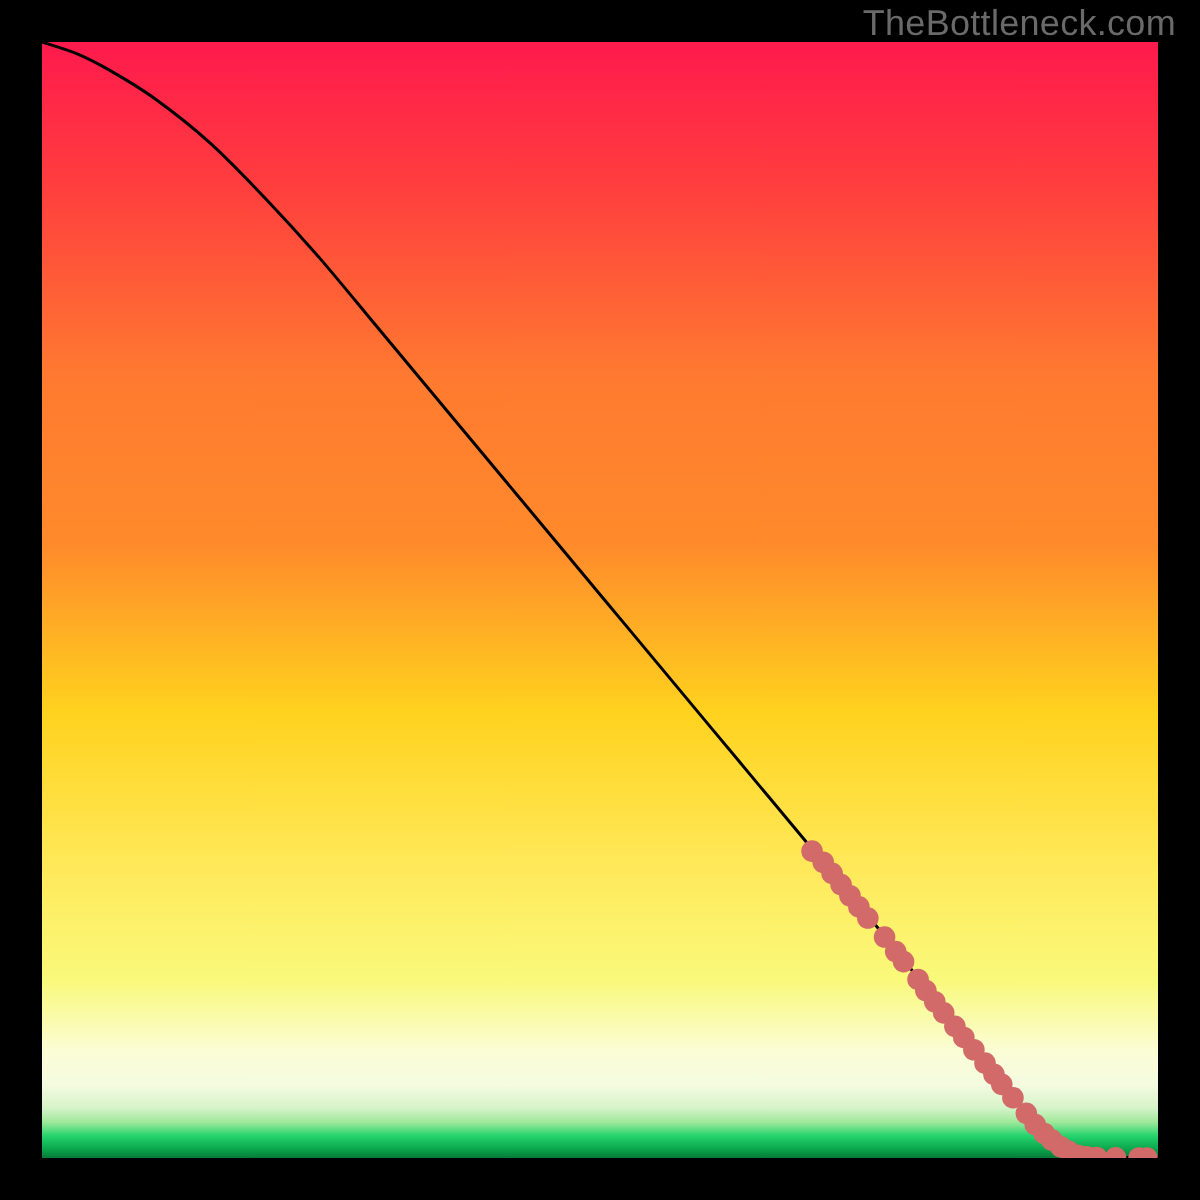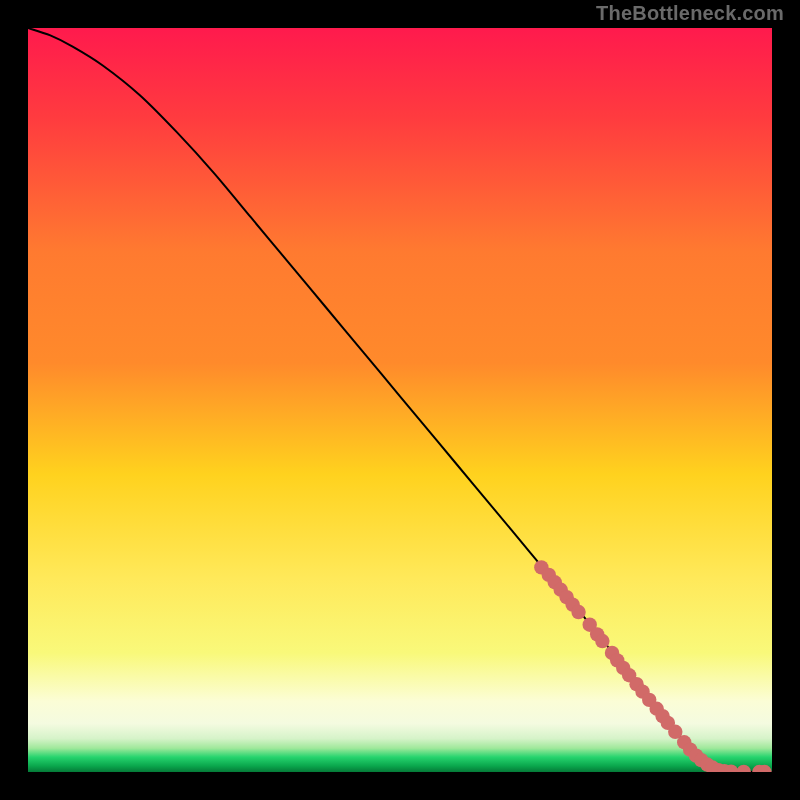--- a/index.html
+++ b/index.html
@@ -15,25 +15,24 @@
     position: relative;
     width: 800px;
     height: 800px;
     background: #000;
   }
   .attribution {
     position: absolute;
     top: 2px;
     right: 16px;
     color: #6a6a6a;
-    font-size: 20px;
+    font-size: 24px;
     letter-spacing: 0.2px;
     z-index: 10;
     user-select: none;
-    font-weight: bold;
   }
   .plot {
     position: absolute;
     left: 28px;
     top: 28px;
     width: 744px;
     height: 744px;
     overflow: hidden;
   }
   .plot svg {

